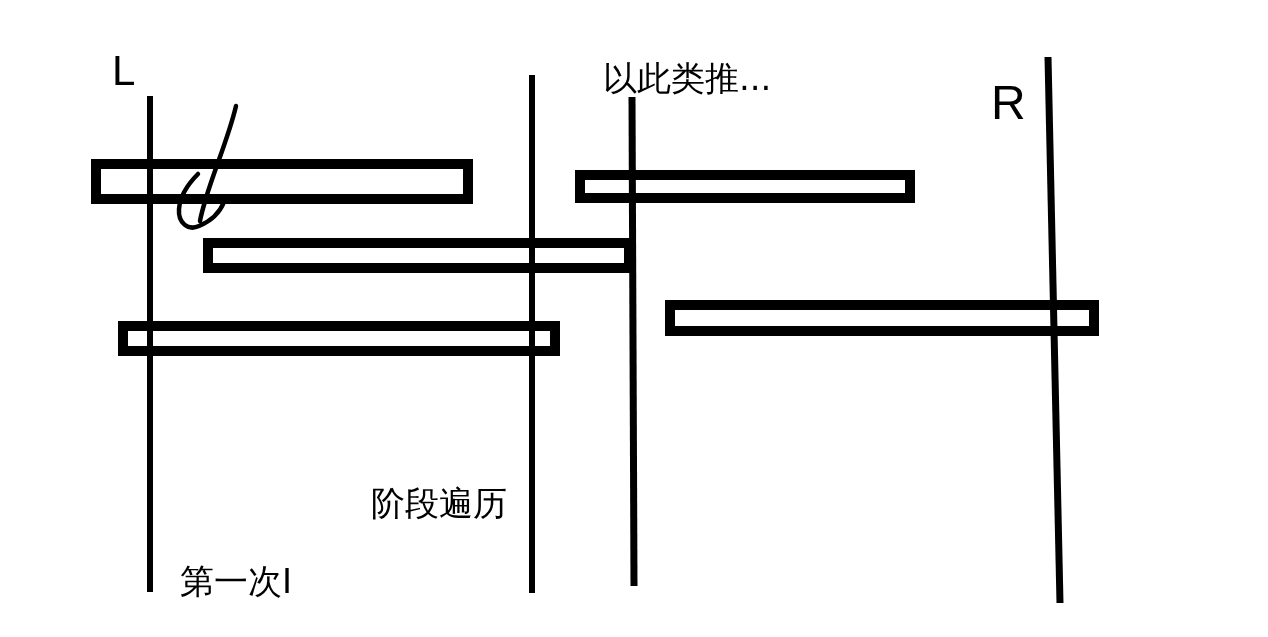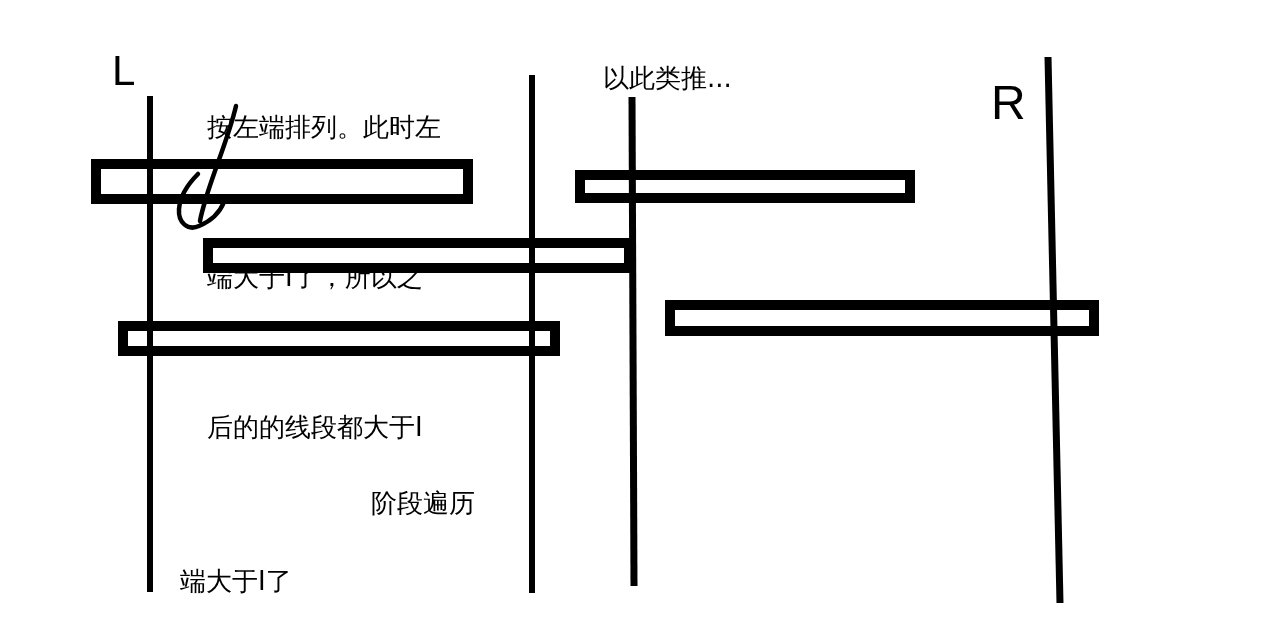--- a/index.html
+++ b/index.html
@@ -9,21 +9,21 @@
     width:1268px; height:637px;
     background:var(--bg);
     overflow:hidden;
     font-family:"DejaVu Sans", sans-serif;
     color:var(--ink);
   }
   .diagram-svg { position:absolute; left:0; top:0; }
   .seg   { fill:#ffffff; stroke:var(--ink); }
   .vline { stroke:var(--ink); }
   .arrow { fill:none; stroke:var(--ink); stroke-width:4.5; stroke-linecap:round; stroke-linejoin:round; }
-  .note  { position:absolute; white-space:pre; line-height:50px; font-size:26px; }
+  .note  { position:absolute; white-space:pre; line-height:50px; font-size:34px; }
   .endpoint-label { position:absolute; font-family:"Liberation Sans", sans-serif; line-height:1; }
   .label-l { left:112px; top:50px;  font-size:42px; }
   .label-r { left:991px; top:79px;  font-size:48px; }
   .note-top    { left:207px; top:2px;   }
   .note-etc    { left:603px; top:53px;  }
   .note-mid    { left:371px; top:378px; }
   .note-bottom { left:180px; top:556px; }
 </style>
 </head>
 <body>
@@ -47,29 +47,24 @@
     <g>
       <path class="arrow" d="M 236 106 C 229 136, 215 168, 206 198 C 203 208, 201 215, 200 221
                M 198 174 C 189 183, 180 196, 179 209 C 178 223, 188 231, 199 226 C 211 221, 220 212, 224 202"></path>
     </g>
   </svg>
 
   <div class="endpoint-label label-l">L</div>
 
   <div class="endpoint-label label-r">R</div>
 
-  <div class="note note-top">
-    <div>按左端排列。此时左</div>
-    <div>端大于I了，所以之</div>
-    <div>后的的线段都大于I</div>
-  </div>
 
   <div class="note note-etc">以此类推...</div>
 
   <div class="note note-mid">
     <div>阶段遍历</div>
     
     
   </div>
 
-  <div class="note note-bottom">端大于I了</div>
+  <div class="note note-bottom">第一次I</div>
 
 </div>
 
 </body></html>

